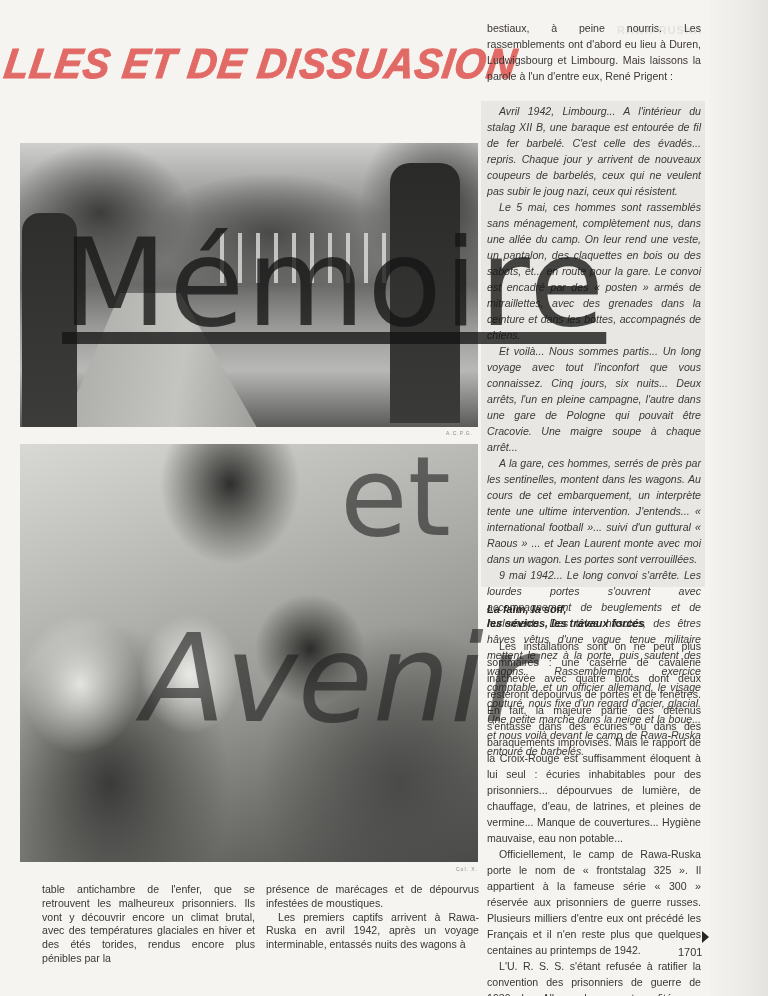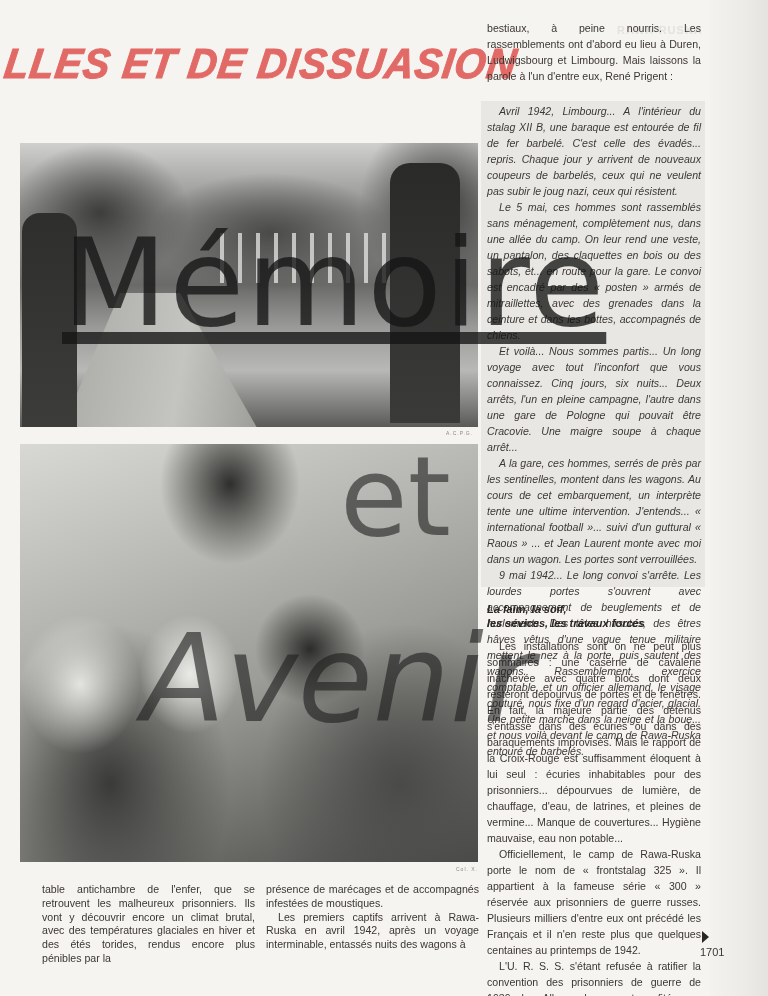--- a/index.html
+++ b/index.html
@@ -97,21 +97,21 @@
     background: #e9e7e3;
   }
   .col-quote { top: 103px; font-style: italic; color: #3c3836; }
   .subhead {
     position: absolute; left: 487px; top: 602px; width: 214px;
     font-size: 11px; line-height: 14px; font-weight: 700; font-style: italic;
     color: #2a2624;
   }
   .col-b { top: 638px; }
   .page-num {
-    position: absolute; left: 700px; top: 946px;
+    position: absolute; left: 678px; top: 946px;
     font-size: 11px; color: #3a3634;
   }
   .arrow-mark {
     position: absolute; left: 702px; top: 931px; width: 0; height: 0;
     border-top: 6px solid transparent; border-bottom: 6px solid transparent;
     border-left: 7px solid #2a2624;
   }
   .bottom-col {
     position: absolute; top: 883px; width: 213px;
     font-size: 10.6px; line-height: 13.8px; text-align: justify;
@@ -166,19 +166,19 @@
   <p>L'U. R. S. S. s'étant refusée à ratifier la convention des prisonniers de guerre de 1939, les Allemands en ont profité pour réserver aux malheureux tombés entre leurs mains un traitement particulièrement atroce : alimentation insuffisante, manque de soins, de médicaments... 20 000 pri-</p>
 </div>
 
 <div class="arrow-mark"></div>
 <div class="page-num">1701</div>
 
 <div class="bottom-col bc-1">
   <p class="noindent">table antichambre de l'enfer, que se retrouvent les malheureux prisonniers. Ils vont y découvrir encore un climat brutal, avec des températures glaciales en hiver et des étés torides, rendus encore plus pénibles par la</p>
 </div>
 <div class="bottom-col bc-2">
-  <p class="noindent">présence de marécages et de accompagnés infestées de moustiques.</p>
+  <p class="noindent">présence de marécages et de dépourvus infestées de moustiques.</p>
   <p>Les premiers captifs arrivent à Rawa-Ruska en avril 1942, après un voyage interminable, entassés nuits des wagons à</p>
 </div>
 
 <div class="watermark wm-1">Mémoire</div>
 <div class="watermark wm-2">et</div>
 <div class="watermark wm-3">Avenir</div>
 
 </body></html>

